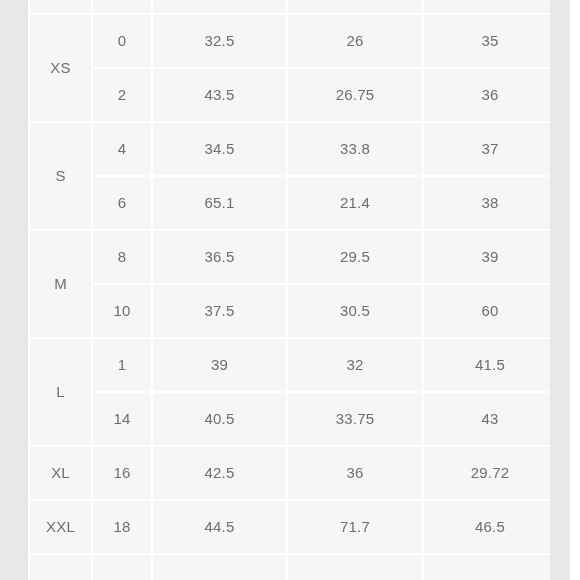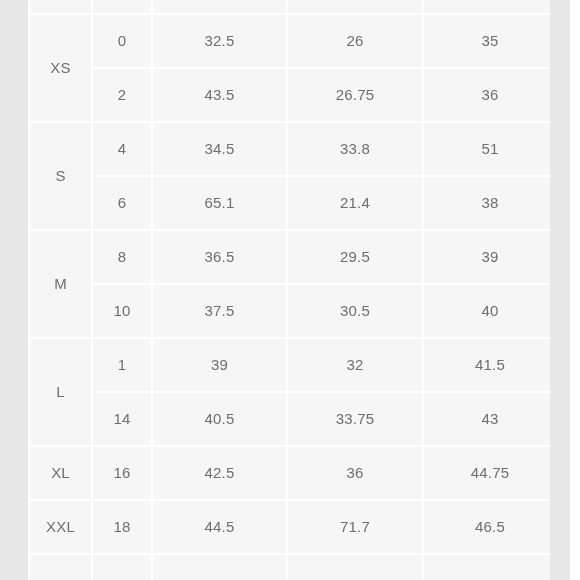--- a/index.html
+++ b/index.html
@@ -127,60 +127,60 @@
               <td class="">2</td>
               <td class="">43.5</td>
               <td class="">26.75</td>
               <td class="">36</td>
             </tr>
             <tr>
               <td class="size-cell" rowspan="2">S</td>
               <td class="">4</td>
               <td class="">34.5</td>
               <td class="">33.8</td>
-              <td class="">51</td>
+              <td class="">37</td>
             </tr>
             <tr>
               <td class="">6</td>
               <td class="">65.1</td>
               <td class="">21.4</td>
               <td class="">38</td>
             </tr>
             <tr>
               <td class="size-cell" rowspan="2">M</td>
               <td class="">8</td>
               <td class="">36.5</td>
               <td class="">29.5</td>
               <td class="">39</td>
             </tr>
             <tr>
               <td class="">10</td>
               <td class="">37.5</td>
               <td class="">30.5</td>
-              <td class="">40</td>
+              <td class="">60</td>
             </tr>
             <tr>
               <td class="size-cell" rowspan="2">L</td>
               <td class="">1</td>
               <td class="">39</td>
               <td class="">32</td>
               <td class="">41.5</td>
             </tr>
             <tr>
               <td class="">14</td>
               <td class="">40.5</td>
               <td class="">33.75</td>
               <td class="">43</td>
             </tr>
             <tr>
               <td class="size-cell">XL</td>
               <td class="">16</td>
               <td class="">42.5</td>
               <td class="">36</td>
-              <td class="">44.75</td>
+              <td class="">29.72</td>
             </tr>
             <tr>
               <td class="size-cell">XXL</td>
               <td class="">18</td>
               <td class="">44.5</td>
               <td class="">71.7</td>
               <td class="">46.5</td>
             </tr>
             <tr>
               <td class="size-cell blank-cell"></td>

